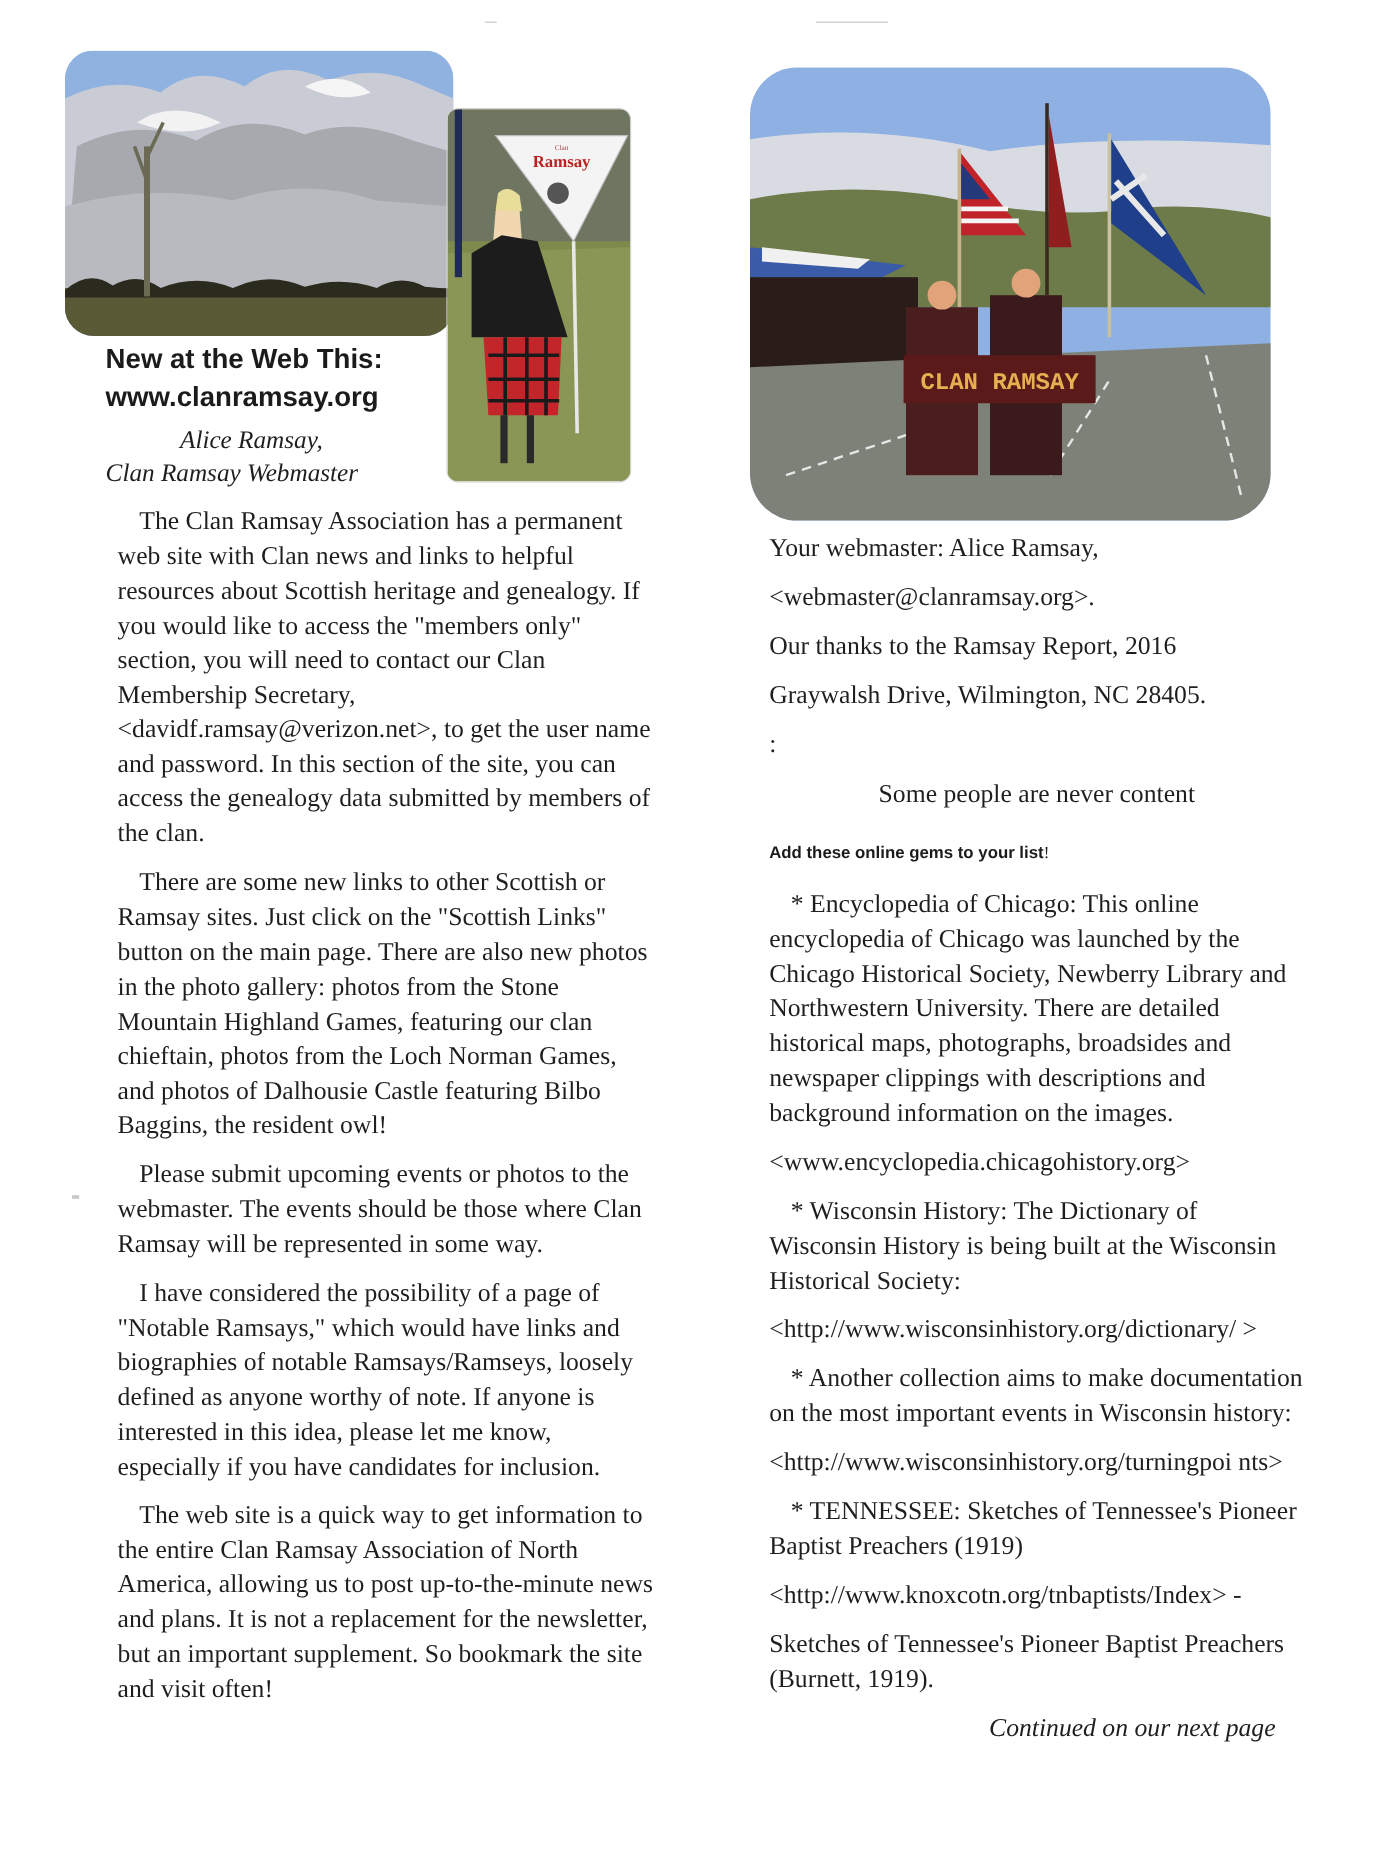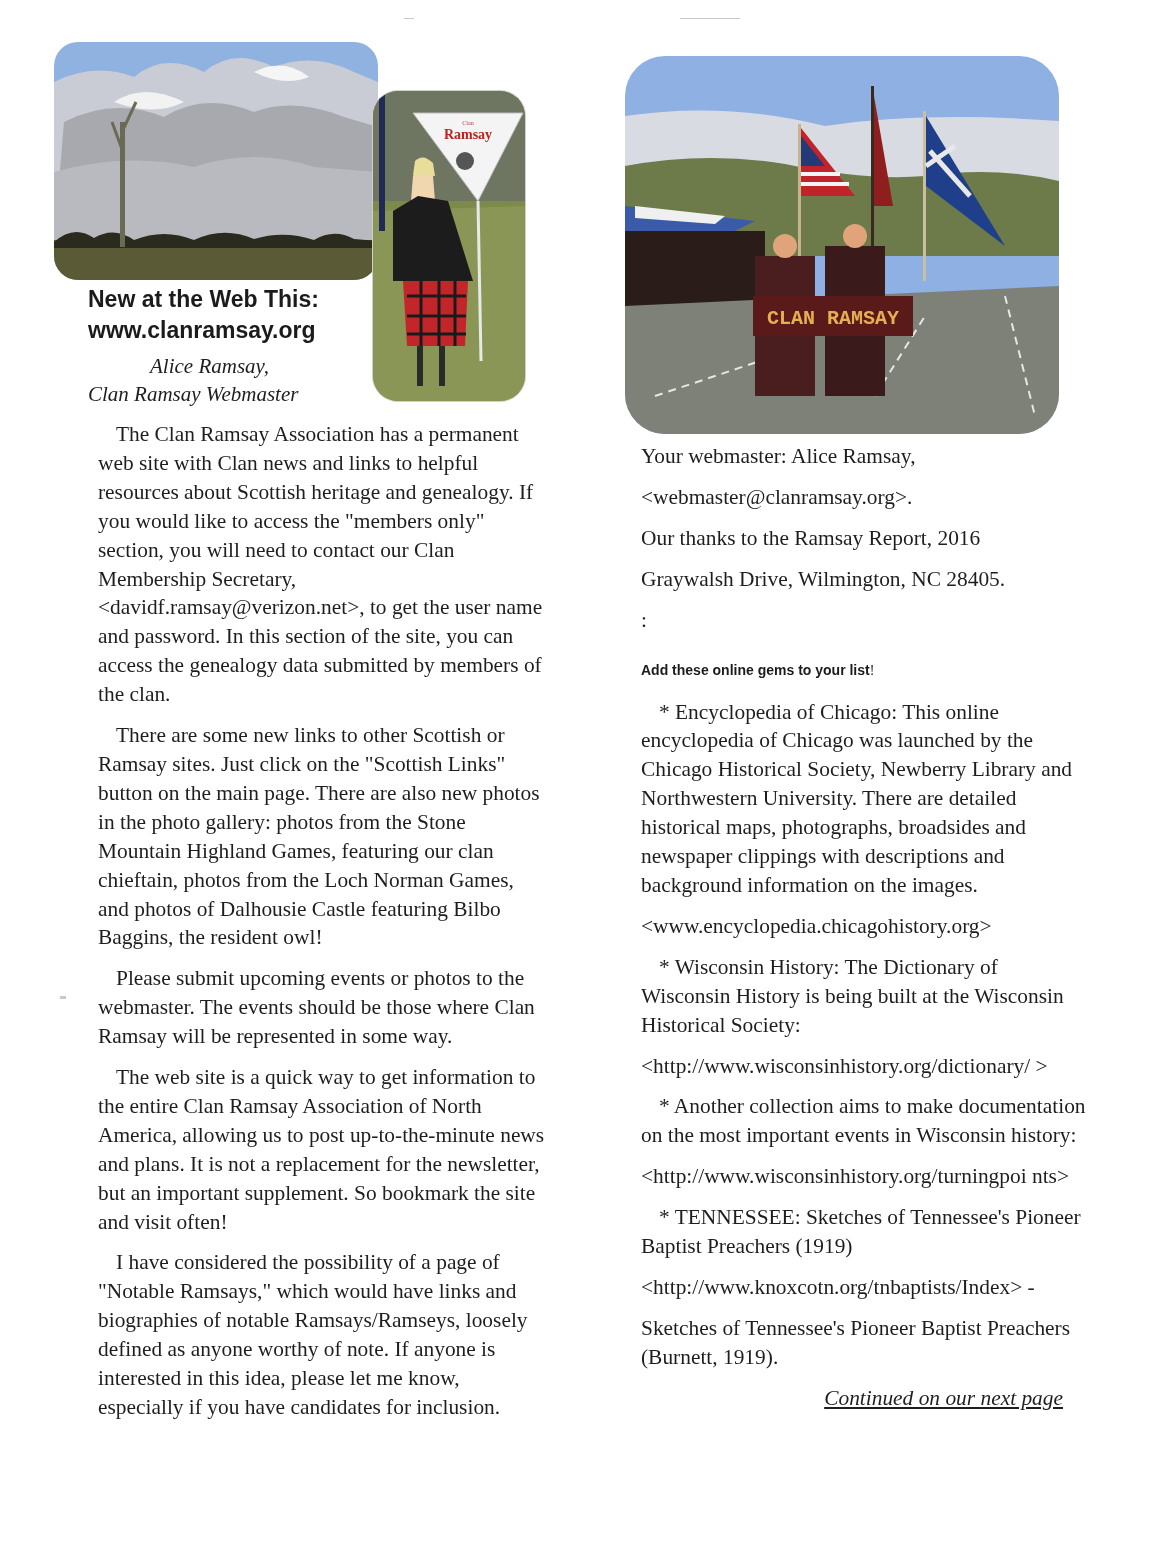--- a/index.html
+++ b/index.html
@@ -2,21 +2,21 @@
 <html><head>
 <meta charset="utf-8">
 <style>
   html, body { margin: 0; padding: 0; background: #ffffff; }
   body { width: 1164px; height: 1546px; position: relative; overflow: hidden; font-family: "Liberation Serif", serif; color: #1e1e1e; }
 
   .photo { position: absolute; overflow: hidden; }
   .photo svg { display: block; width: 100%; height: 100%; }
 
   #photo-sky { left: 54px; top: 42px; width: 324px; height: 238px; border-radius: 24px; }
-  #photo-lady { left: 372px; top: 90px; width: 152px; height: 310px; border-radius: 26px; border: 1px solid #cfcfcf; }
+  #photo-lady { left: 372px; top: 90px; width: 152px; height: 310px; border-radius: 10px; border: 1px solid #cfcfcf; }
   #photo-parade { left: 625px; top: 56px; width: 434px; height: 378px; border-radius: 40px; }
 
   .heading-sans { font-family: "Liberation Sans", sans-serif; font-weight: bold; color: #1b1b1b; }
 
   #title-block { position: absolute; left: 88px; top: 284px; width: 290px; }
   #title-line1 { font-size: 23px; line-height: 31px; display: block; }
   #title-line2 { font-size: 23px; line-height: 31px; display: block; }
   #byline { position: absolute; left: 88px; top: 352px; width: 290px; font-style: italic; font-size: 21px; line-height: 28px; }
   #byline span { display: block; }
   #byline .l1 { padding-left: 62px; }
@@ -24,21 +24,21 @@
   .col { position: absolute; font-size: 21.4px; line-height: 28.9px; }
   .col p { margin: 12px; }
   .col .ind { text-indent: 18px; }
 
   #left-col { left: 86px; top: 408px; width: 474px; }
   #right-col { left: 629px; top: 430px; width: 470px; }
 
   #gems-heading { font-size: 14px; line-height: 30px; margin-top: 20px; }
   .center { text-align: center; }
   .ital { font-style: italic; }
-  .continued { font-style: italic; text-align: right; padding-right: 24px; text-decoration: underline; }
+  .continued { font-style: italic; text-align: right; padding-right: 24px; }
   .scan-mark { position: absolute; background: #c9c9c9; }
 </style>
 </head>
 <body>
 
 <div class="photo" id="photo-sky">
   <svg viewBox="0 0 324 238" preserveAspectRatio="none">
     <rect width="324" height="238" fill="#8fb2e0"></rect>
     <path d="M0 40 Q40 20 80 35 Q110 10 150 30 Q180 5 220 25 Q260 10 300 30 L324 40 L324 200 L0 200 Z" fill="#c9ccd4"></path>
     <path d="M10 80 Q60 55 110 75 Q150 50 200 70 Q240 55 290 75 L324 85 L324 200 L0 200 Z" fill="#a7a9ae"></path>
@@ -79,22 +79,22 @@
 </div>
 <div id="byline">
   <span class="l1">Alice Ramsay,</span>
   <span>Clan Ramsay Webmaster</span>
 </div>
 
 <div id="left-col" class="col">
   <p class="ind">The Clan Ramsay Association has a permanent web site with Clan news and links to helpful resources about Scottish heritage and genealogy.  If you would like to access the "members only" section, you will need to contact our Clan Membership Secretary, &lt;davidf.ramsay@verizon.net&gt;, to get the user name and password.  In this section of the site, you can access the genealogy data submitted by members of the clan.</p>
   <p class="ind">There are some new links to other Scottish or Ramsay sites.  Just click on the "Scottish Links" button on the main page.  There are also new photos in the photo gallery:  photos from the Stone Mountain Highland Games, featuring our clan chieftain, photos from the Loch Norman Games, and photos of Dalhousie Castle featuring Bilbo Baggins, the resident owl!</p>
   <p class="ind">Please submit upcoming events or photos to the webmaster.  The events should be those where Clan Ramsay will be represented in some way.</p>
+  <p class="ind">I have considered the possibility of a page of "Notable Ramsays," which would have links and biographies of notable Ramsays/Ramseys, loosely defined as anyone worthy of note.  If anyone is interested in this idea, please let me know, especially if you have candidates for inclusion.</p>
   <p class="ind">The web site is a quick way to get information to the entire Clan Ramsay Association of North America, allowing us to post up-to-the-minute news and plans.  It is not a replacement for the newsletter, but an important supplement.  So bookmark the site and visit often!</p>
-  <p class="ind">I have considered the possibility of a page of "Notable Ramsays," which would have links and biographies of notable Ramsays/Ramseys, loosely defined as anyone worthy of note.  If anyone is interested in this idea, please let me know, especially if you have candidates for inclusion.</p>
 </div>
 
 <div class="photo" id="photo-parade">
   <svg viewBox="0 0 434 378" preserveAspectRatio="none">
     <rect width="434" height="378" fill="#8fb0e3"></rect>
     <path d="M0 60 Q100 45 200 70 Q300 55 434 65 L434 130 L0 120 Z" fill="#d9dbe2"></path>
     <path d="M0 110 Q80 95 160 108 Q240 125 300 120 Q370 110 434 125 L434 200 L0 200 Z" fill="#6d7a4a"></path>
     <path d="M0 150 L130 165 L100 180 L0 175 Z" fill="#3a5ca8"></path>
     <path d="M10 150 L100 160 L90 168 L10 162 Z" fill="#f0f0f0"></path>
     <rect x="0" y="175" width="140" height="95" fill="#2a1c18"></rect>
@@ -117,20 +117,21 @@
     <text x="208" y="268" font-size="20" fill="#e6b050" font-weight="bold" font-family="Liberation Mono, monospace" text-anchor="middle">CLAN RAMSAY</text>
   </svg>
 </div>
 
 <div id="right-col" class="col">
   <p>Your webmaster:  Alice Ramsay,</p>
   <p>&lt;webmaster@clanramsay.org&gt;.</p>
   <p>Our thanks to the Ramsay Report, 2016</p>
   <p>Graywalsh Drive, Wilmington, NC 28405.</p>
   <p>:</p>
+  <p class="center">Some people are never content</p>
 
   <p id="gems-heading" class="heading-sans"><span>Add these online gems to your list</span><span style="font-family:'Liberation Serif',serif;font-weight:normal">!</span></p>
 
   <p class="ind">* Encyclopedia of Chicago:  This online encyclopedia of Chicago was launched by the Chicago Historical Society, Newberry Library and Northwestern University.  There are detailed historical maps, photographs, broadsides and newspaper clippings with descriptions and background information on the images.</p>
   <p>&lt;www.encyclopedia.chicagohistory.org&gt;</p>
   <p class="ind">* Wisconsin History:  The Dictionary of Wisconsin History is being built at the Wisconsin Historical Society:</p>
   <p>&lt;http://www.wisconsinhistory.org/dictionary/ &gt;</p>
   <p class="ind" style="margin-top:12px">* Another collection aims to make documentation on the most important events in Wisconsin history:</p>
   <p>&lt;http://www.wisconsinhistory.org/turningpoi nts&gt;</p>
   <p class="ind">* TENNESSEE: Sketches of Tennessee's Pioneer Baptist Preachers (1919)</p>

